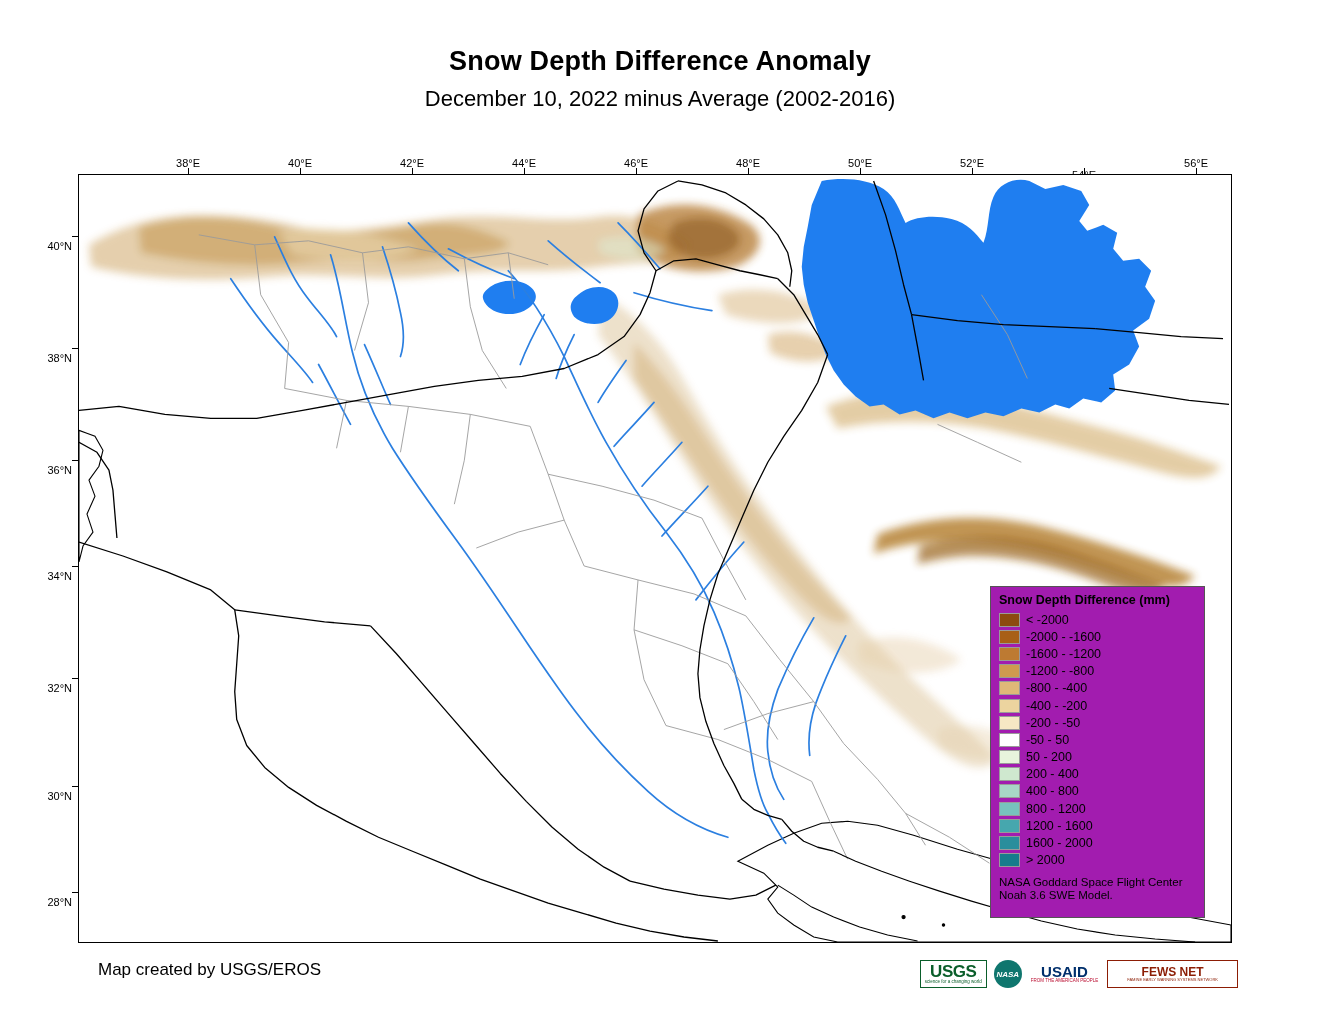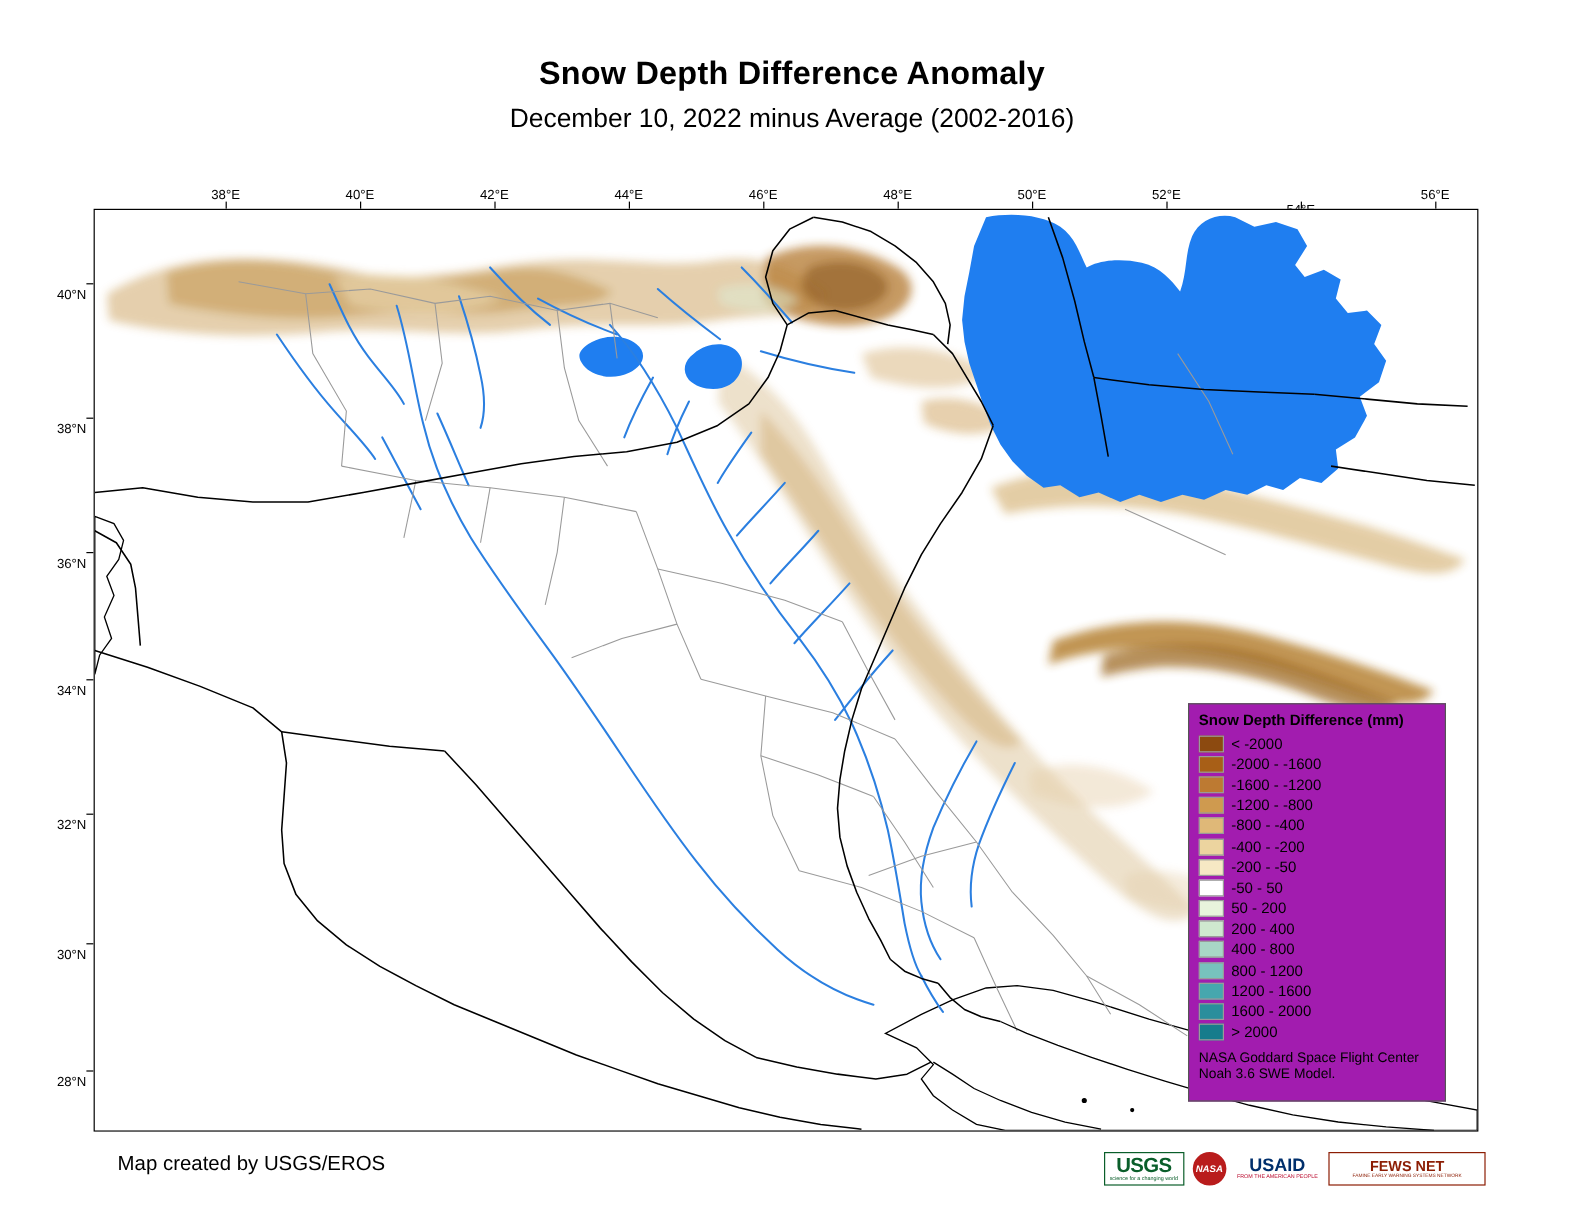--- a/index.html
+++ b/index.html
@@ -142,21 +142,21 @@
     font-weight: bold;
     font-size: 17px;
     letter-spacing: -0.5px;
     border: 1px solid #0a5e2a;
     padding: 1px 4px;
     line-height: 1;
     flex-direction: column;
   }
   .logo-usgs .sub { font-size: 4.5px; color: #0a5e2a; font-weight: normal; letter-spacing: 0; }
   .logo-nasa {
-    background: #b91c1c;
+    background: #0f766e;
     color: #fff;
     border-radius: 50%;
     width: 28px;
     font-size: 8px;
     font-weight: bold;
     font-style: italic;
   }
   .logo-usaid {
     color: #002f6c;
     font-weight: bold;

